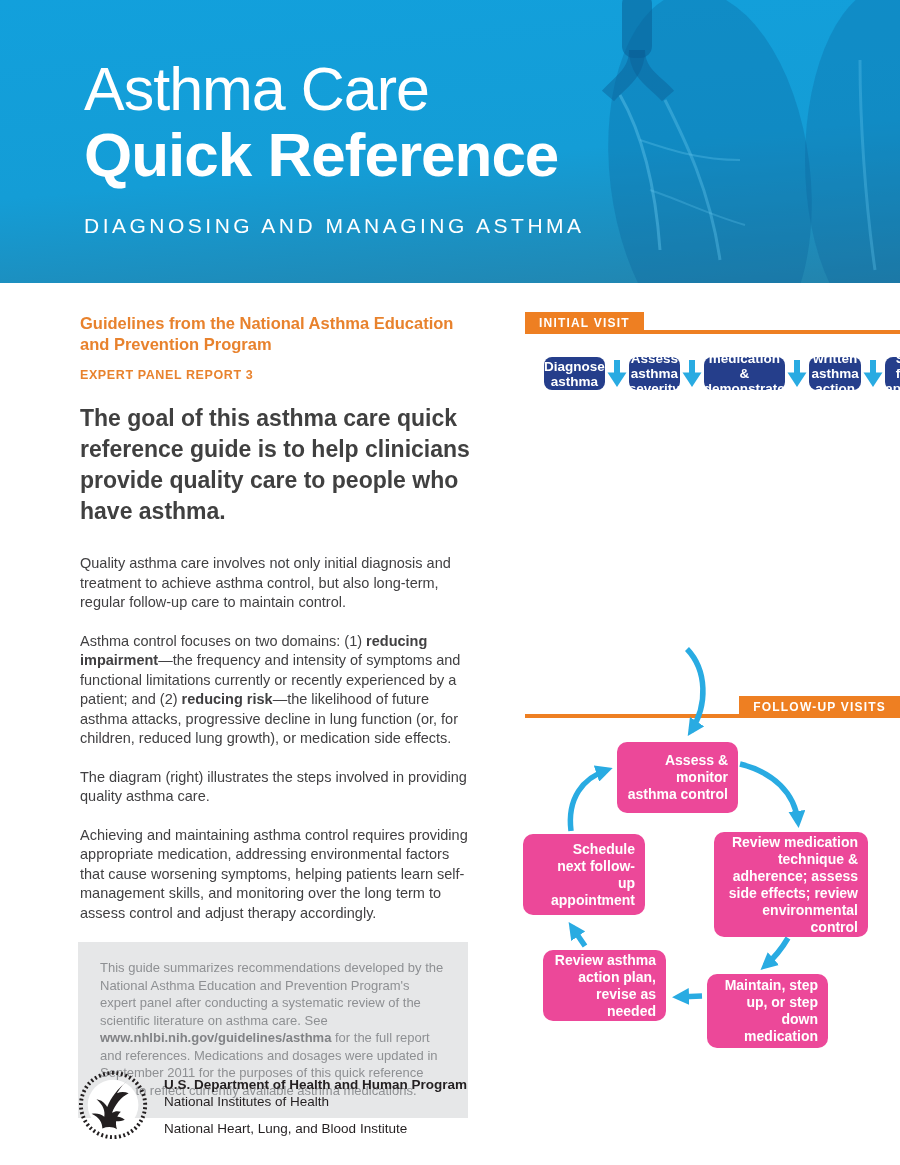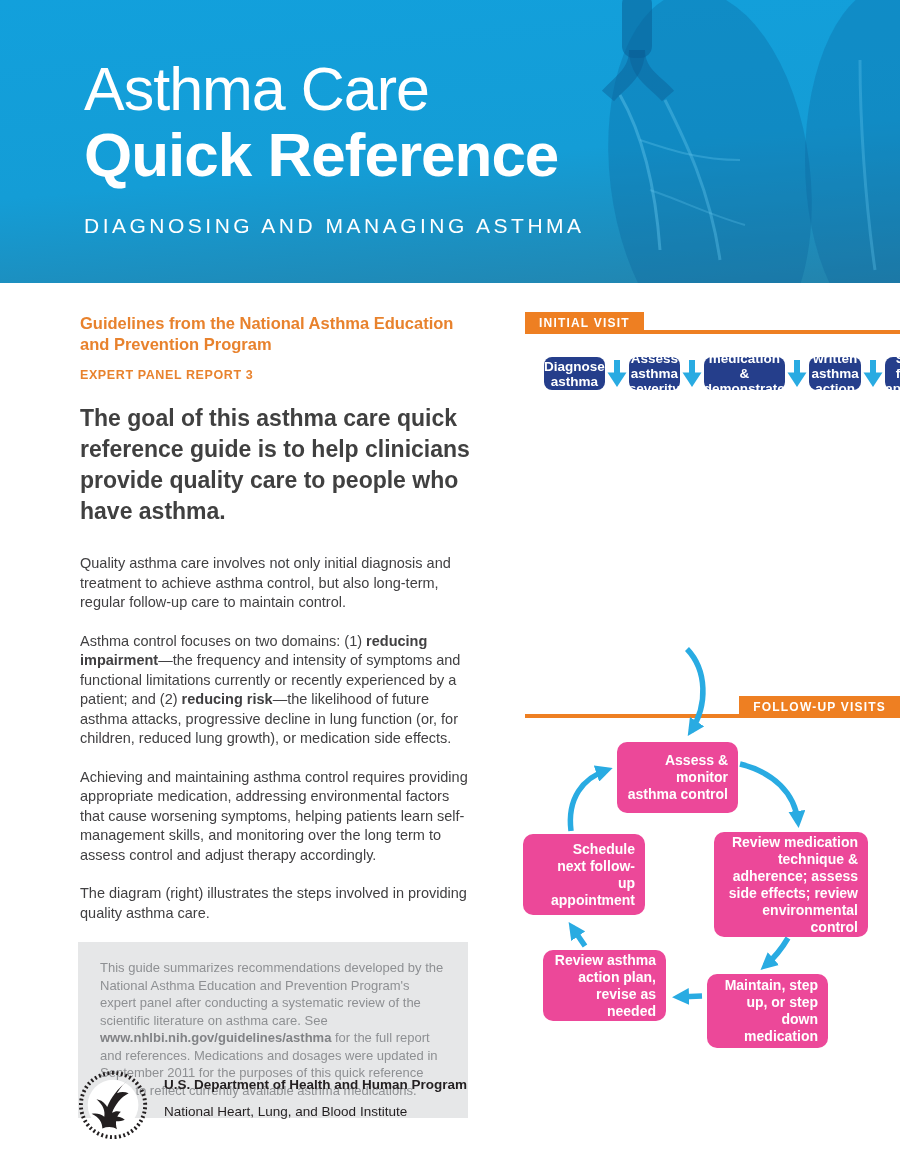--- a/index.html
+++ b/index.html
@@ -87,36 +87,37 @@
 
   <div class="leftcol">
     <p class="lead-head">Guidelines from the National Asthma Education and Prevention Program</p>
     <p class="eyebrow">EXPERT PANEL REPORT 3</p>
     <p class="intro">The goal of this asthma care quick reference guide is to help clinicians provide quality care to people who have asthma.</p>
 
     <p class="body-p">Quality asthma care involves not only initial diagnosis and treatment to achieve asthma control, but also long-term, regular follow-up care to maintain control.</p>
 
     <p class="body-p"><span>Asthma control focuses on two domains:  (1) </span><span class="b">reducing impairment</span><span>—the frequency and intensity of symptoms and functional limitations currently or recently experienced by a patient; and (2) </span><span class="b">reducing risk</span><span>—the likelihood of future asthma attacks, progressive decline in lung function (or, for children, reduced lung growth), or medication side effects.</span></p>
 
+    <p class="body-p">The diagram (right) illustrates the steps involved in providing quality asthma care.</p>
+
     <p class="body-p">Achieving and maintaining asthma control requires providing appropriate medication, addressing environmental factors that cause worsening symptoms, helping patients learn self-management skills, and monitoring over the long term to assess control and adjust therapy accordingly.</p>
-
-    <p class="body-p">The diagram (right) illustrates the steps involved in providing quality asthma care.</p>
 
     <div class="note"><span>This guide summarizes recommendations developed by the National Asthma Education and Prevention Program's expert panel after conducting a systematic review of the scientific literature on asthma care.  See </span><span class="b">www.nhlbi.nih.gov/guidelines/asthma</span><span> for the full report and references.  Medications and dosages were updated in September 2011 for the purposes of this quick reference guide to reflect currently available asthma medications.</span></div>
   </div>
 
   <div class="footer">
     <svg class="hhs-logo" viewBox="0 0 76 78">
       <circle cx="36" cy="38" r="33" fill="none" stroke="#231F20" stroke-width="4" stroke-dasharray="2 2.6" transform="rotate(-20 36 38)"></circle>
       <circle cx="36" cy="38" r="26" fill="#fff" stroke="none"></circle>
       <path d="M52 12 C40 22 34 30 30 40 C27 35 24 33 19 32 C26 38 28 44 27 50 C23 47 19 46 14 47 C22 51 25 56 25 62 C30 60 36 60 40 63 C38 56 39 50 44 45 C41 44 38 44 35 46 C38 38 44 30 52 26 C48 24 44 24 40 26 C44 19 48 15 52 12 Z" fill="#231F20"></path>
       <path d="M30 52 C36 49 43 49 48 53 C43 55 37 56 30 52 Z" fill="#231F20"></path>
     </svg>
     <div class="footer-text">
       <div class="footer-l1">U.S. Department of Health and Human Program</div>
+      <div class="footer-l2">National Institutes of Health</div>
       <div class="footer-l3">National Heart, Lung, and Blood Institute</div>
     </div>
   </div>
 
   <div class="tab-row tab-initial">
     <span class="tab-line"></span>
     <span class="tab">INITIAL VISIT</span>
   </div>
 
   <div class="steps">

